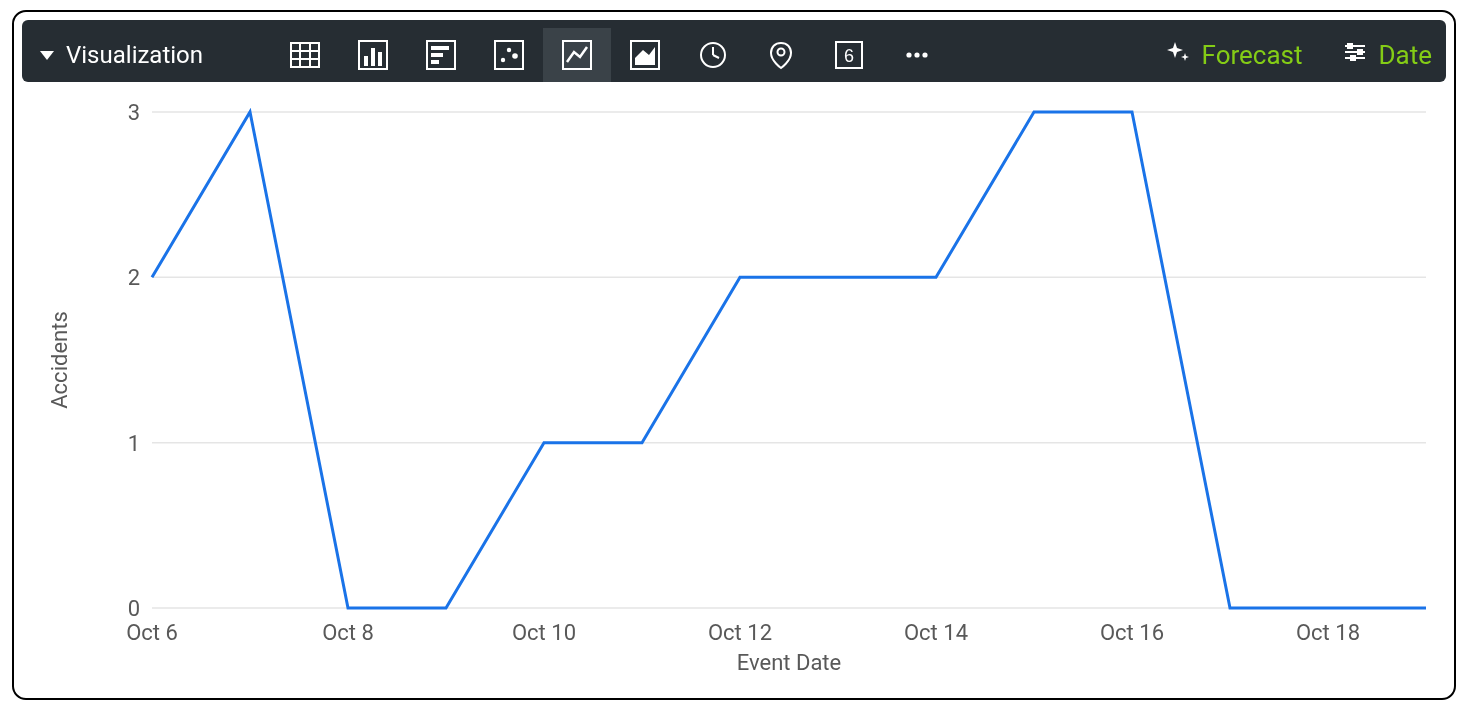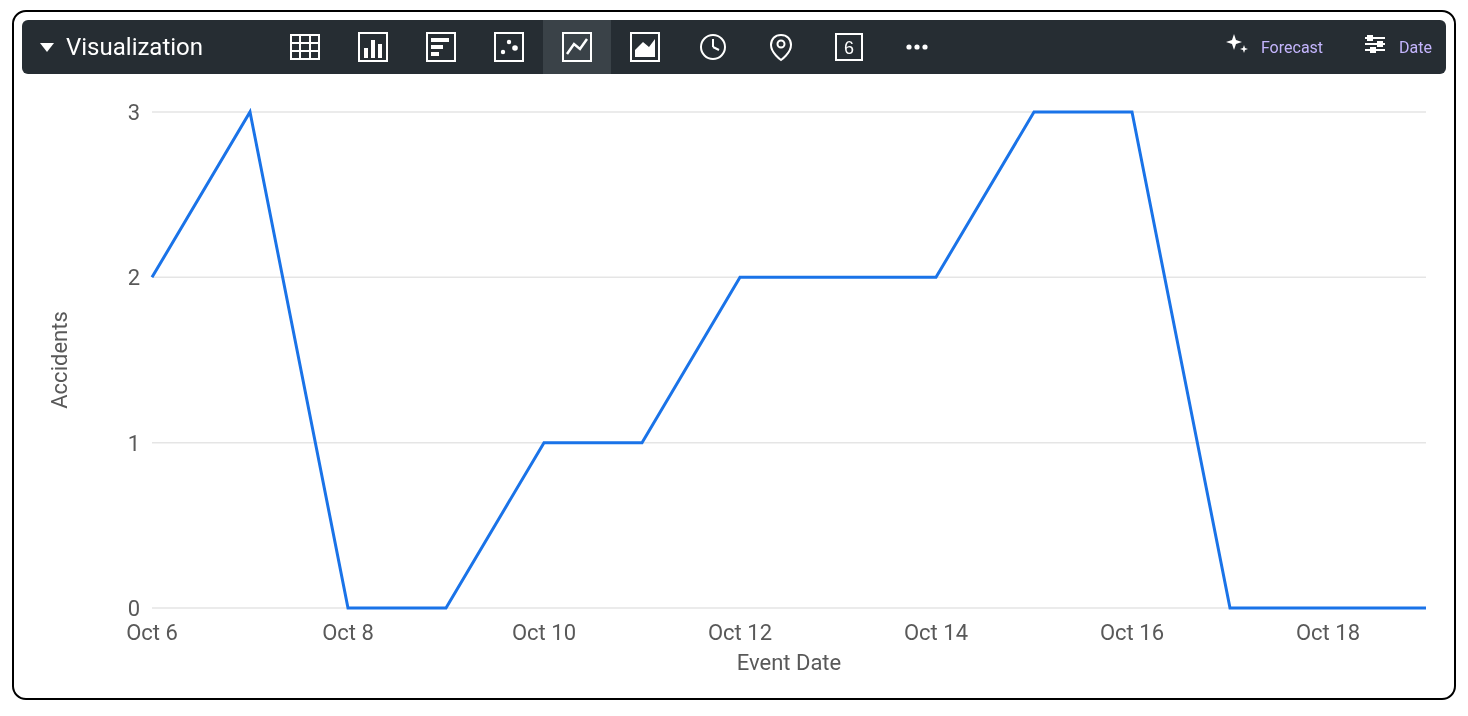--- a/index.html
+++ b/index.html
@@ -22,21 +22,21 @@
     position: relative;
   }
   .toolbar {
     display: flex;
     align-items: center;
     height: 54px;
     background: #262d33;
     color: #fff;
     border-radius: 6px;
     margin: 8px 8px 0 8px;
-    padding: 0 14px 0 10px;
+    padding: 8px 14px 0 10px;
     font-size: 24px;
   }
   .toolbar .viz-title-group {
     display: flex;
     align-items: center;
     gap: 12px;
     padding: 0 8px;
     cursor: pointer;
   }
   .toolbar .viz-title {
@@ -67,21 +67,21 @@
     display: flex;
     align-items: center;
     gap: 40px;
   }
   .right-btn {
     display: flex;
     align-items: center;
     gap: 12px;
     cursor: pointer;
   }
-  .right-btn span.txt { font-size: 16px; color:#c4b5fd; }
+  .right-btn span.txt { font-size: 26px; color:#84cc16; }
   
   .chart-wrap {
     position: absolute;
     left: 8px;
     right: 8px;
     top: 70px;
     bottom: 10px;
   }
   .chart-svg {
     width: 100%;

